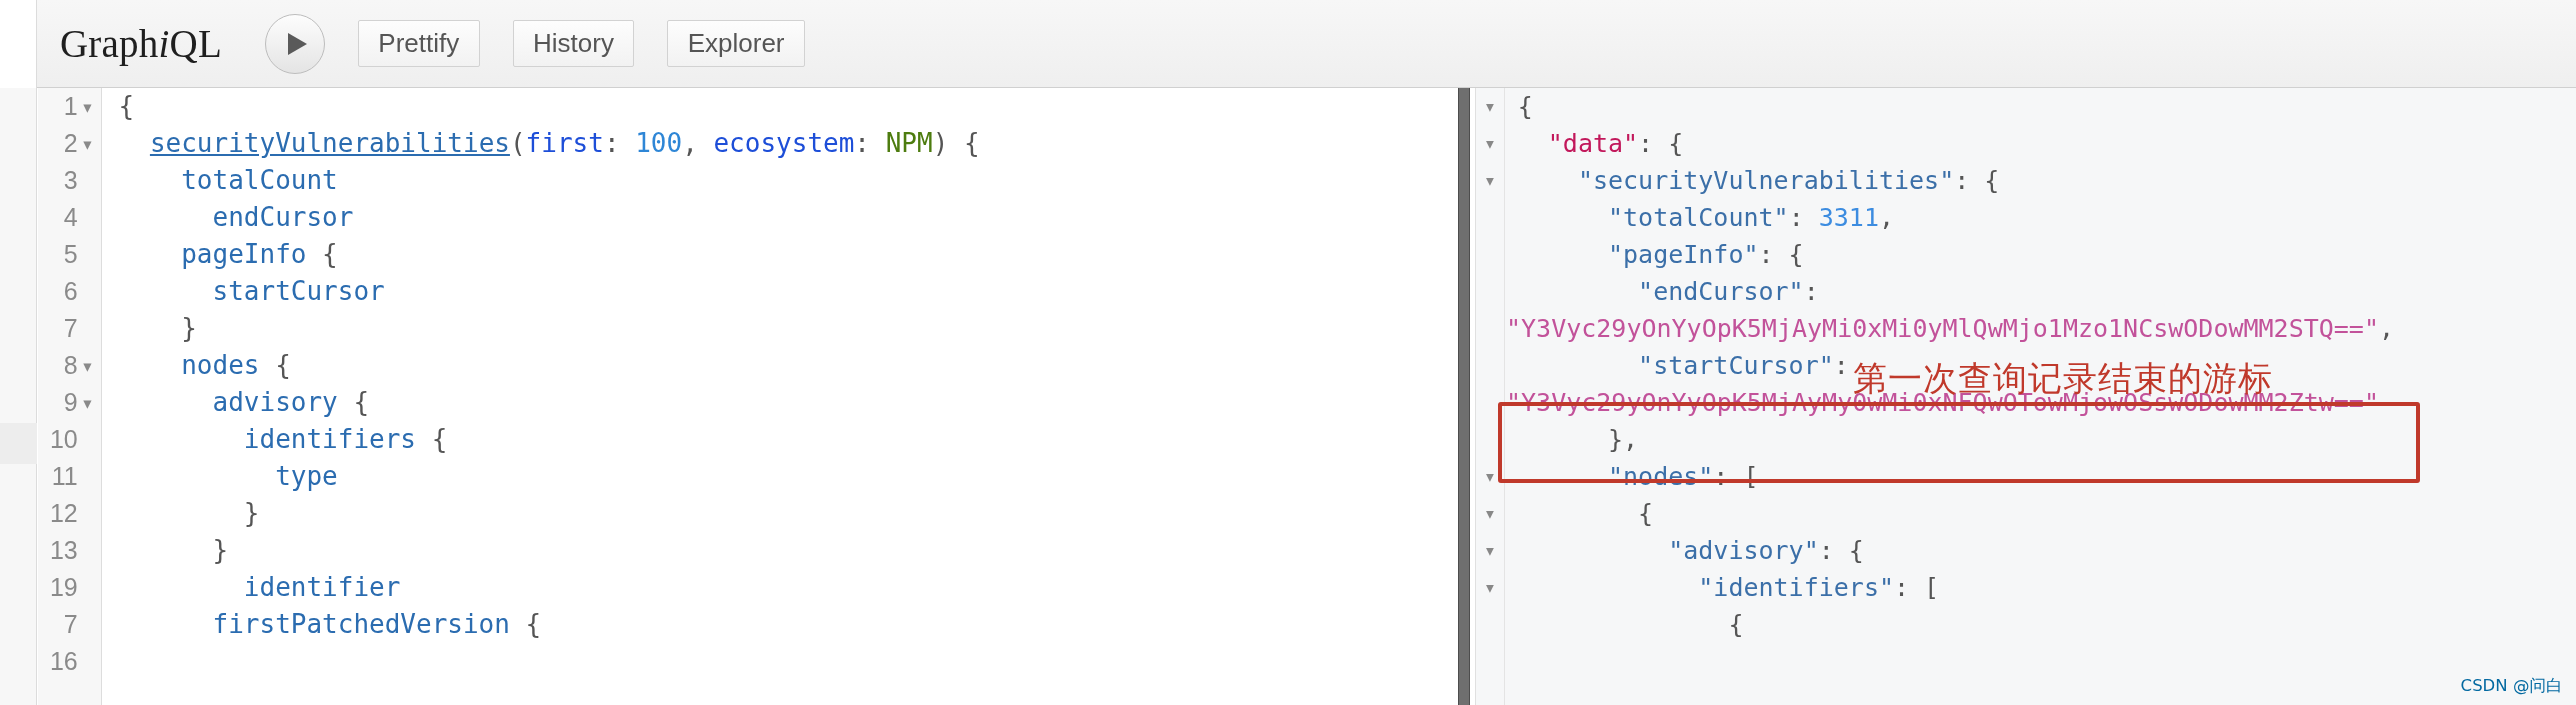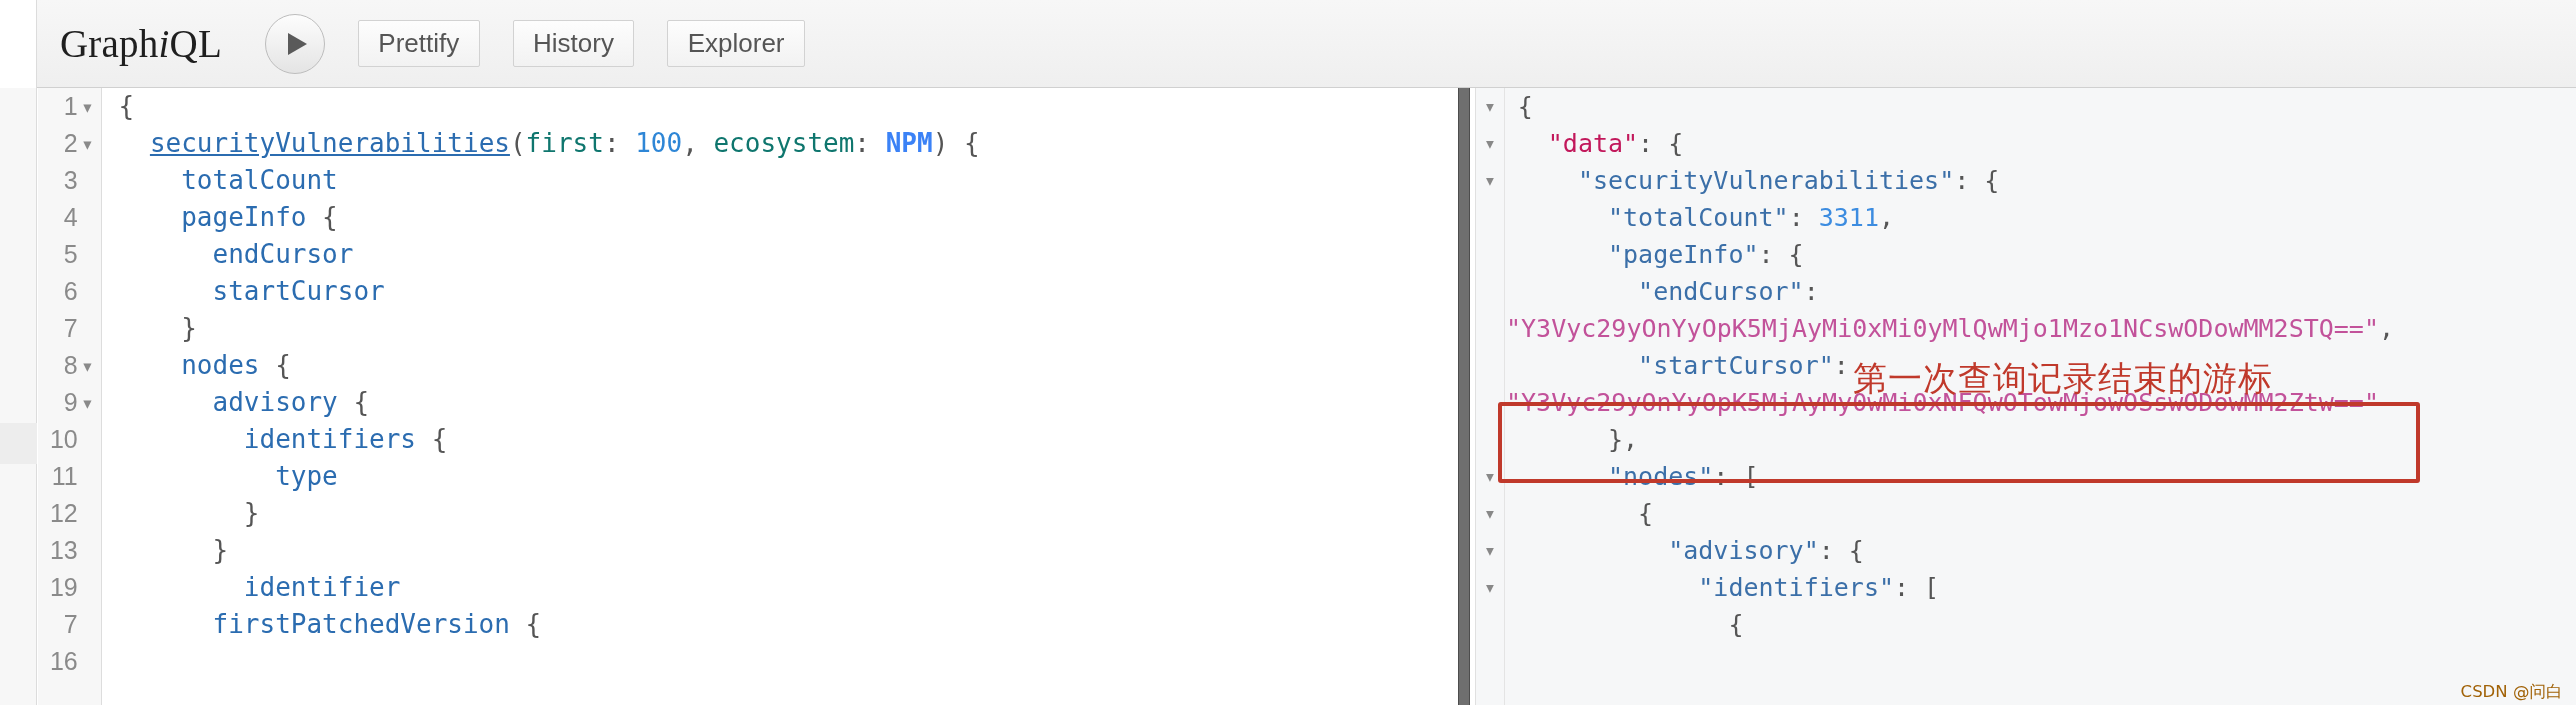--- a/index.html
+++ b/index.html
@@ -181,23 +181,23 @@
     color: #8a8a8a;
     font-size: 16.5px;
     text-align: center;
     vertical-align: 1.9px;
   }
   .gutter .cm-line .fold.empty { visibility: hidden; }
   .code-area .cm-line { padding-left: 15.6px; }
 
   .tok-field    { color: #2b6cb0; margin-top: 36px; }
   .tok-fieldu   { color: #2b6cb0; text-decoration: underline; }
-  .tok-arg      { color: #0f766e; margin-top: 44px; }
+  .tok-arg      { color: #1d4ed8; margin-top: 44px; }
   .tok-num      { color: #2e86d6; }
-  .tok-enum     { color: #3b82f6; font-weight: bold; }
+  .tok-enum     { color: #4d7c0f; }
   .tok-punct    { color: #555555; }
 
   
   .resizer {
     position: absolute;
     left: 1452px;
     top: 0;
     width: 22.4px;
     height: 617px;
     background: #ffffff;
@@ -287,24 +287,24 @@
     height: 81px;
     border: 4.9px solid #c0392b;
     border-radius: 2.9px;
     box-sizing: border-box;
     pointer-events: none;
   }
 
   .watermark {
     position: absolute;
     right: 13.6px;
-    bottom: 3px;
+    bottom: 9px;
     font-family: "DejaVu Sans", sans-serif;
     font-size: 16.5px;
-    color: #a16207;
+    color: #0369a1;
     white-space: nowrap;
   }
 </style>
 </head>
 <body>
 
 <div id="app">
 
   <div class="toolbar">
     <div class="gutter-strip"></div>
@@ -342,22 +342,22 @@
           <div class="cm-line"><span class="num">12</span><span class="fold empty">▾</span></div>
           <div class="cm-line"><span class="num">13</span><span class="fold empty">▾</span></div>
           <div class="cm-line"><span class="num">19</span><span class="fold empty">▾</span></div>
           <div class="cm-line"><span class="num">7</span><span class="fold empty">▾</span></div>
           <div class="cm-line"><span class="num">16</span><span class="fold empty">▾</span></div>
         </div>
       <div class="code-area" id="editor-code">
           <div class="cm-line"><span class="tok-punct">{</span></div>
           <div class="cm-line"><span class="tok-punct">  </span><span class="tok-fieldu">securityVulnerabilities</span><span class="tok-punct">(</span><span class="tok-arg">first</span><span class="tok-punct">: </span><span class="tok-num">100</span><span class="tok-punct">, </span><span class="tok-arg">ecosystem</span><span class="tok-punct">: </span><span class="tok-enum">NPM</span><span class="tok-punct">) {</span></div>
           <div class="cm-line"><span class="tok-punct">    </span><span class="tok-field">totalCount</span></div>
+          <div class="cm-line"><span class="tok-punct">      </span><span class="tok-field">endCursor</span></div>
           <div class="cm-line"><span class="tok-punct">    </span><span class="tok-field">pageInfo</span><span class="tok-punct"> {</span></div>
-          <div class="cm-line"><span class="tok-punct">      </span><span class="tok-field">endCursor</span></div>
           <div class="cm-line"><span class="tok-punct">      </span><span class="tok-field">startCursor</span></div>
           <div class="cm-line"><span class="tok-punct">    }</span></div>
           <div class="cm-line"><span class="tok-punct">    </span><span class="tok-field">nodes</span><span class="tok-punct"> {</span></div>
           <div class="cm-line"><span class="tok-punct">      </span><span class="tok-field">advisory</span><span class="tok-punct"> {</span></div>
           <div class="cm-line"><span class="tok-punct">        </span><span class="tok-field">identifiers</span><span class="tok-punct"> {</span></div>
           <div class="cm-line"><span class="tok-punct">          </span><span class="tok-field">type</span></div>
           <div class="cm-line"><span class="tok-punct">        }</span></div>
           <div class="cm-line"><span class="tok-punct">      }</span></div>
           <div class="cm-line"><span class="tok-punct">        </span><span class="tok-field">identifier</span></div>
           <div class="cm-line"><span class="tok-punct">      </span><span class="tok-field">firstPatchedVersion</span><span class="tok-punct"> {</span></div>

